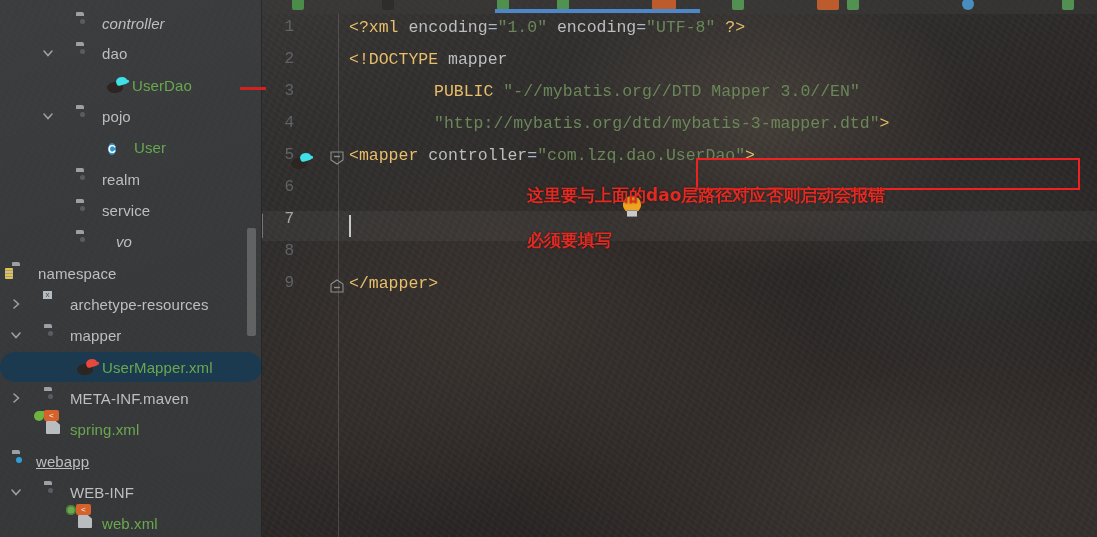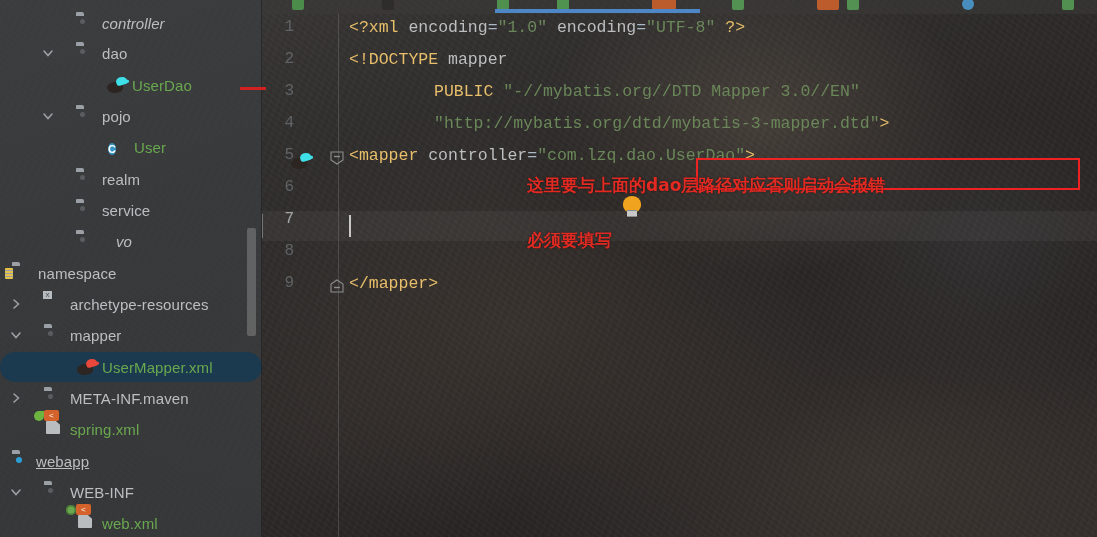--- a/index.html
+++ b/index.html
@@ -348,21 +348,21 @@
     <div id="caret"></div>
 
     <div id="ns-box"></div>
 
     <div id="lightbulb">
       <div class="glass"></div>
       <div class="base"></div>
     </div>
   </div>
 
-  <div class="annot" style="left:527px; top:174px;">这里要与上面的dao层路径对应否则启动会报错</div>
+  <div class="annot" style="left:527px; top:184px;">这里要与上面的dao层路径对应否则启动会报错</div>
   <div class="annot" style="left:527px; top:229px;">必须要填写</div>
 
   <div id="sidebar">
     <div id="sidebar-inner">
         <div class="tree-row" style="top: 8px; font-style: italic;">
           <span class="ficon" style="left: 76px; top: 7px;"><span class="folder"><span class="dot"></span></span></span>
           <span class="lbl" style="left: 102px;">controller</span>
         </div>
         <div class="tree-row" style="top: 38px;">
           <span class="arrow" style="left: 42px; top: 9px;">

